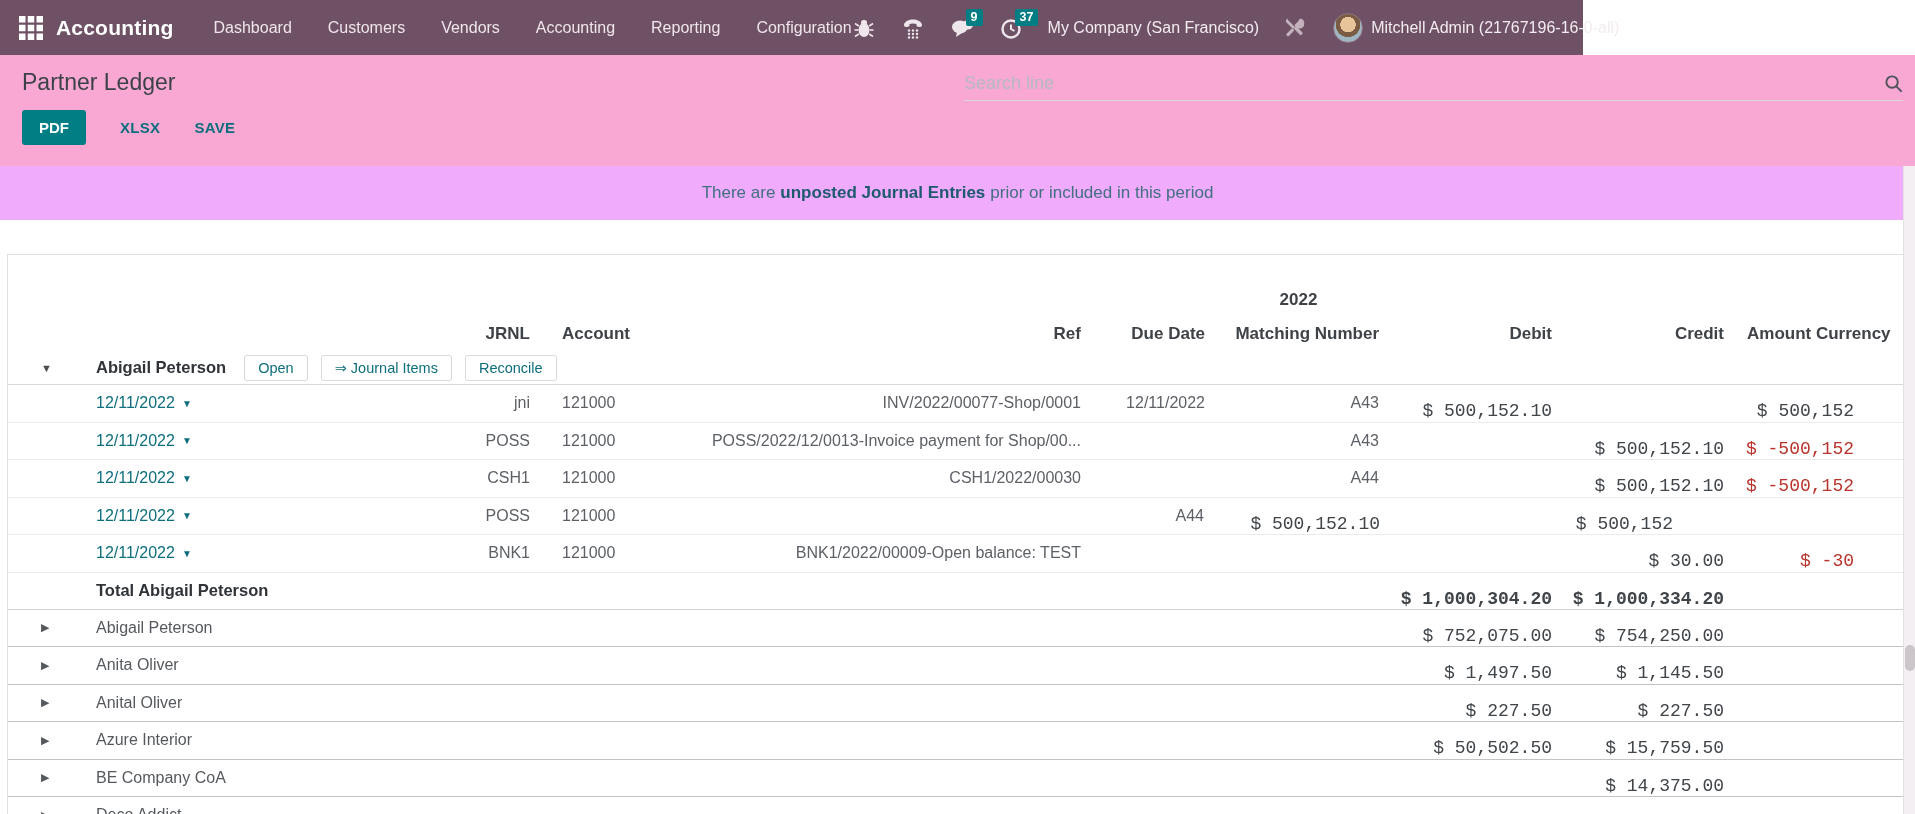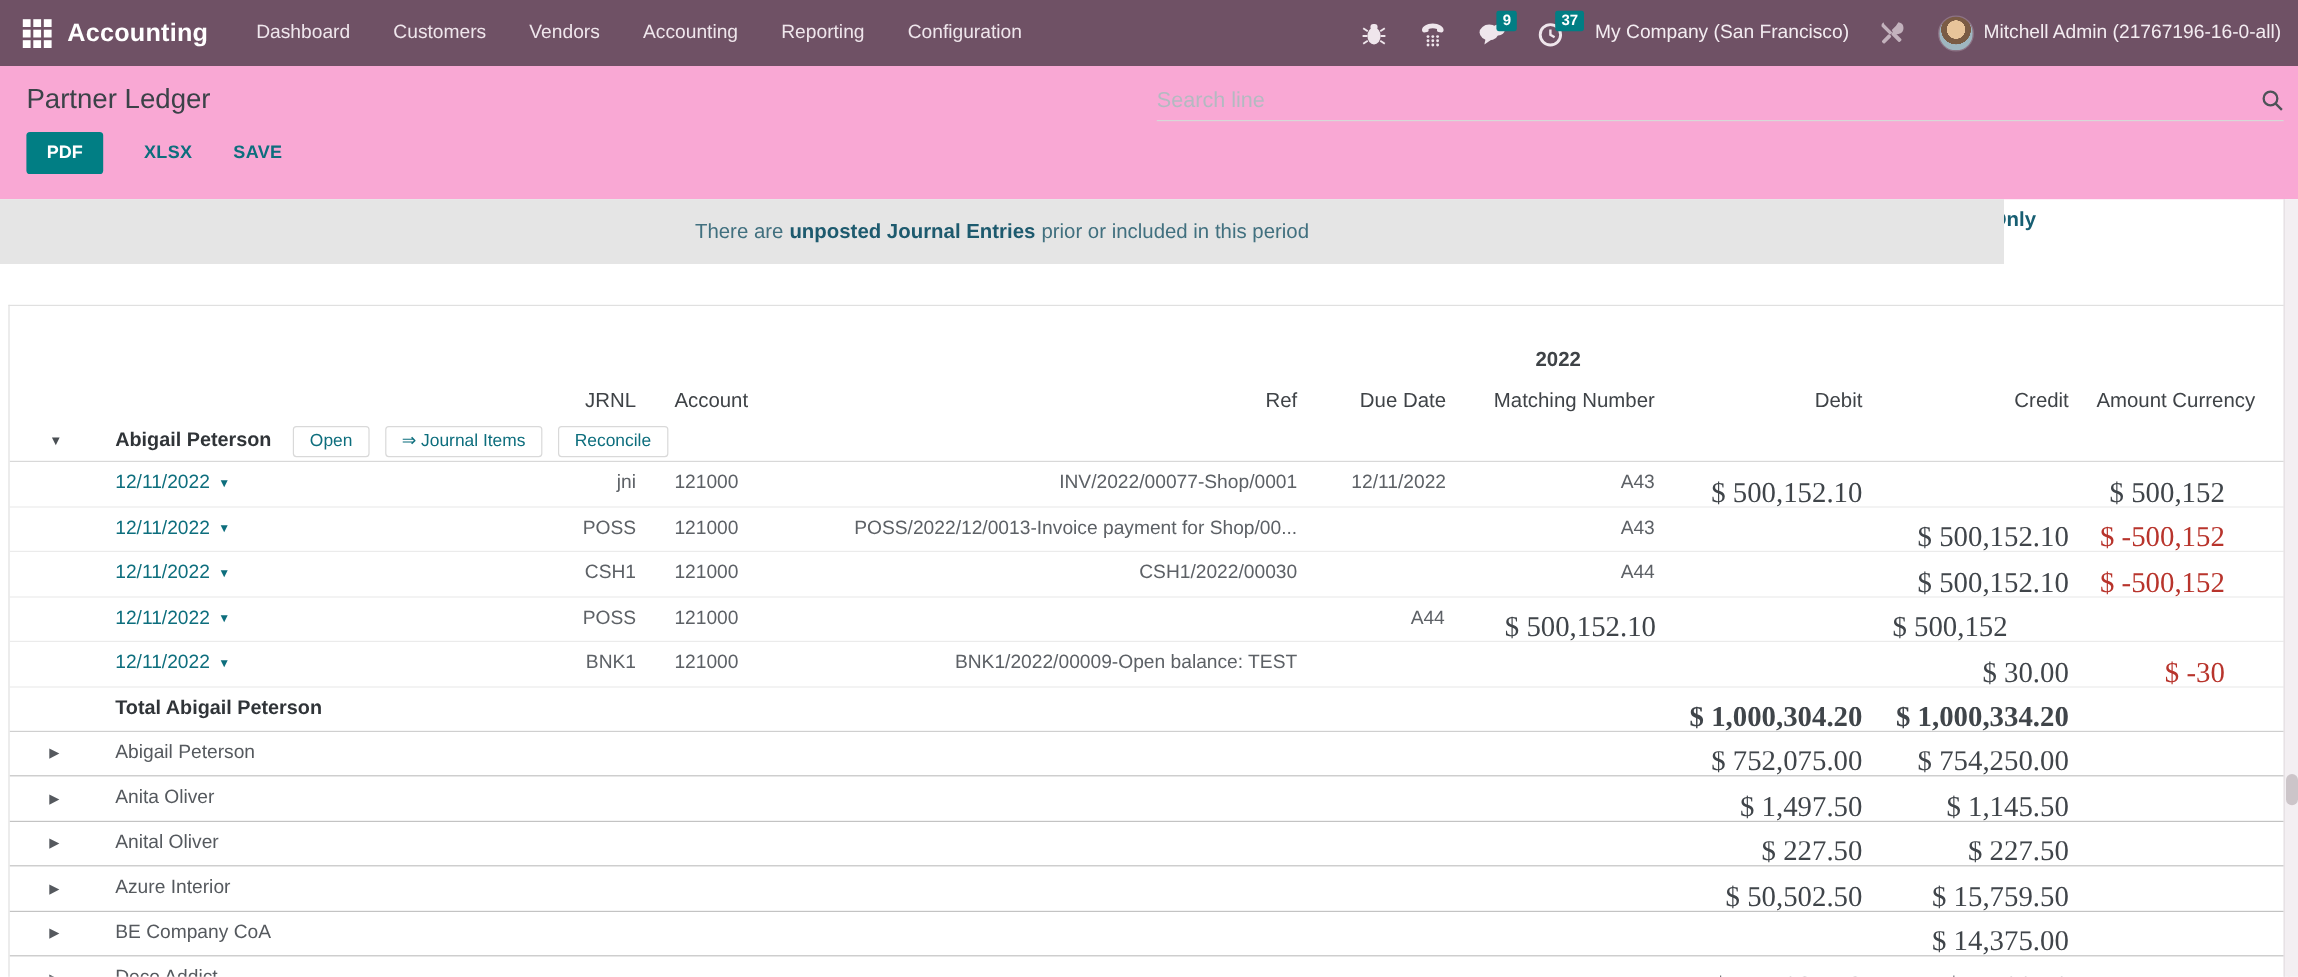--- a/index.html
+++ b/index.html
@@ -1,20 +1,20 @@
 <!DOCTYPE html>
 <html><head>
 <meta charset="utf-8">
 <style>
   * { margin:0; padding:0; box-sizing:border-box; }
   html,body { width:1915px; height:814px; overflow:hidden; background:#fff;
     font-family:"Liberation Sans","DejaVu Sans",sans-serif; }
 
   
-  .topbar { position:absolute; left:0; top:0; width:1915px; height:55px;
+  .topbar { position:absolute; left:0; top:0; width:1583px; height:55px;
     background:#6f5165; color:#f3ecf1; display:flex; align-items:center; }
   .topbar .left { display:flex; align-items:center; gap:0; padding-left:12px; }
   .app-grid { width:26px; height:26px; margin:0 12px 0 6px; display:block; }
   .app-name { font-size:21px; font-weight:600; color:#fff; margin-right:40px; letter-spacing:.2px; }
   .nav { display:flex; align-items:center; gap:36px; font-size:16px; }
   .nav .nav-item { color:#efe6ec; cursor:pointer; white-space:nowrap; }
   .topbar .right { margin-left:auto; display:flex; align-items:center; gap:25px; padding-right:14px; }
   .tb-icon { width:24px; height:24px; position:relative; color:#efe6ec; }
   .tb-icon svg { width:100%; height:100%; display:block; }
   .badge { position:absolute; top:-7px; left:16px; background:#017e84; color:#fff;
@@ -38,48 +38,48 @@
   .search-input { flex:1; border:none; outline:none; font-size:18px; color:#3b4248;
     font-family:inherit; background:transparent; }
   .search-input::placeholder { color:#b3bac1; font-weight:300; }
   .mag { width:19px; height:19px; color:#4d5358; cursor:pointer; flex:none; }
   .filters { position:absolute; left:975px; top:118px; display:flex; align-items:center; gap:30px; }
   .filter { display:flex; align-items:center; gap:7px; color:#175e72; font-size:17px;
     font-weight:600; cursor:pointer; white-space:nowrap; }
   .filter svg { width:17px; height:17px; flex:none; }
 
   
-  .banner { position:absolute; left:0; top:166px; width:1670px; height:54px; background:#e5e5e5;
+  .banner { position:absolute; left:0; top:166px; width:1915px; height:54px; background:#f0abfc;
     display:flex; align-items:center; justify-content:center; font-size:17px; color:#41707f; }
   .banner b { color:#1d5a6e; font-weight:700; margin:0 5px; cursor:pointer; }
 
   
   .sheet { position:absolute; left:7px; top:254px; width:1901px; height:560px; background:#fff;
     border:1px solid #e0e0e0; border-bottom:none; overflow:hidden; padding-top:30px; }
   .trow { display:grid;
     grid-template-columns:63px 375px 93px 122px 425px 125px 175px 172px 170px 181px; }
   .c { display:flex; align-items:center; font-size:16px; color:#5d6166; overflow:hidden; white-space:nowrap; }
   .c.arrow   { padding-left:33px; color:#4a4f54; font-size:11px; }
   .c.label   { padding-left:25px; }
   .c.jrnl    { justify-content:flex-end; padding-right:9px; }
   .c.account { padding-left:23px; }
   .c.ref     { justify-content:flex-end; padding-right:5px; }
   .c.due     { justify-content:flex-end; padding-right:6px; }
   .c.match   { justify-content:flex-end; padding-right:7px; }
   .c.debit   { justify-content:flex-end; padding-right:6px; }
   .c.credit  { justify-content:flex-end; padding-right:4px; }
   .c.amount  { justify-content:flex-end; padding-right:55px; }
-  .mono { font-family:Liberation Serif, serif; font-size:24px; color:#40454a;margin-top:16px; }
+  .mono { font-family:Liberation Mono, monospace; font-size:18px; color:#40454a;margin-top:16px; }
   .mono.neg { color:#b8342c; }
   .mono.bold { font-weight:700; }
 
   .row-period { height:30px; }
   .row-period .c { font-size:17px; font-weight:600; color:#3f4347; justify-content:center; }
   .row-colhead { height:36px; }
-  .row-colhead .c { align-items:flex-end; padding-bottom:7px; font-size:17px; font-weight:400; color:#3f4347; }
+  .row-colhead .c { align-items:flex-end; padding-bottom:7px; font-size:17px; font-weight:700; color:#3f4347; }
   .row-colhead .c.amount { justify-content:flex-start; padding-left:19px; padding-right:0; }
   .row-group { height:34px; border-bottom:1px solid #d8d8d8; }
   .group-name { font-size:16.5px; font-weight:700; color:#303438; }
   .group-actions { display:flex; align-items:center; gap:13px; margin-left:18px; }
   .act-btn { border:1px solid #d9d9d9; background:#fff; color:#0d6e7d; font-size:14.5px;
     height:26px; padding:0 13px; border-radius:3px; cursor:pointer; white-space:nowrap; font-family:inherit; }
   .row-detail { height:37.5px; border-bottom:1px solid #ebebeb; }
   .datelink { color:#0d6e7d; cursor:pointer; display:flex; align-items:center; }
   .datelink .caret { font-size:10px; margin-left:7px; }
   .row-total { height:37px; border-bottom:1px solid #cfcfcf; }

